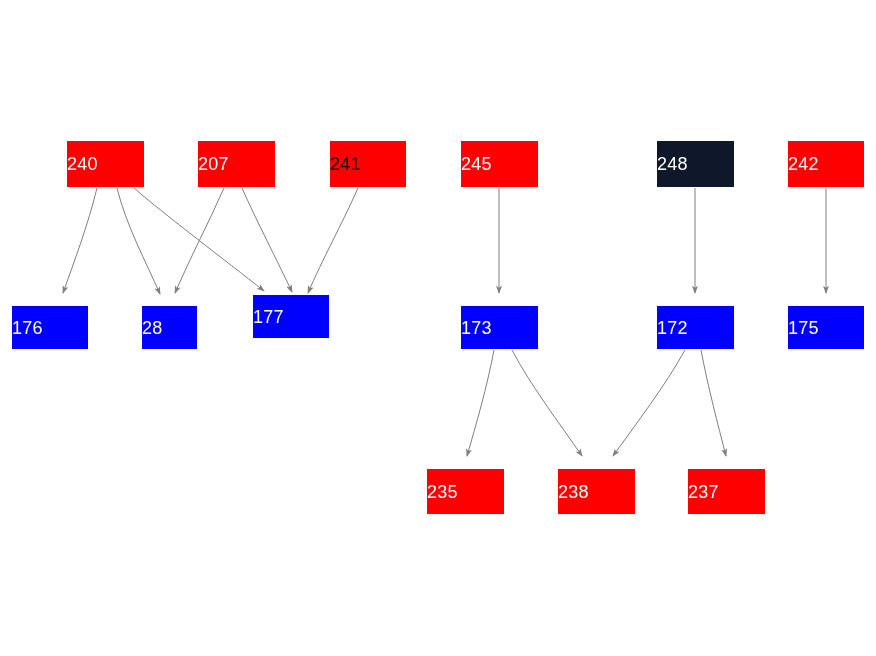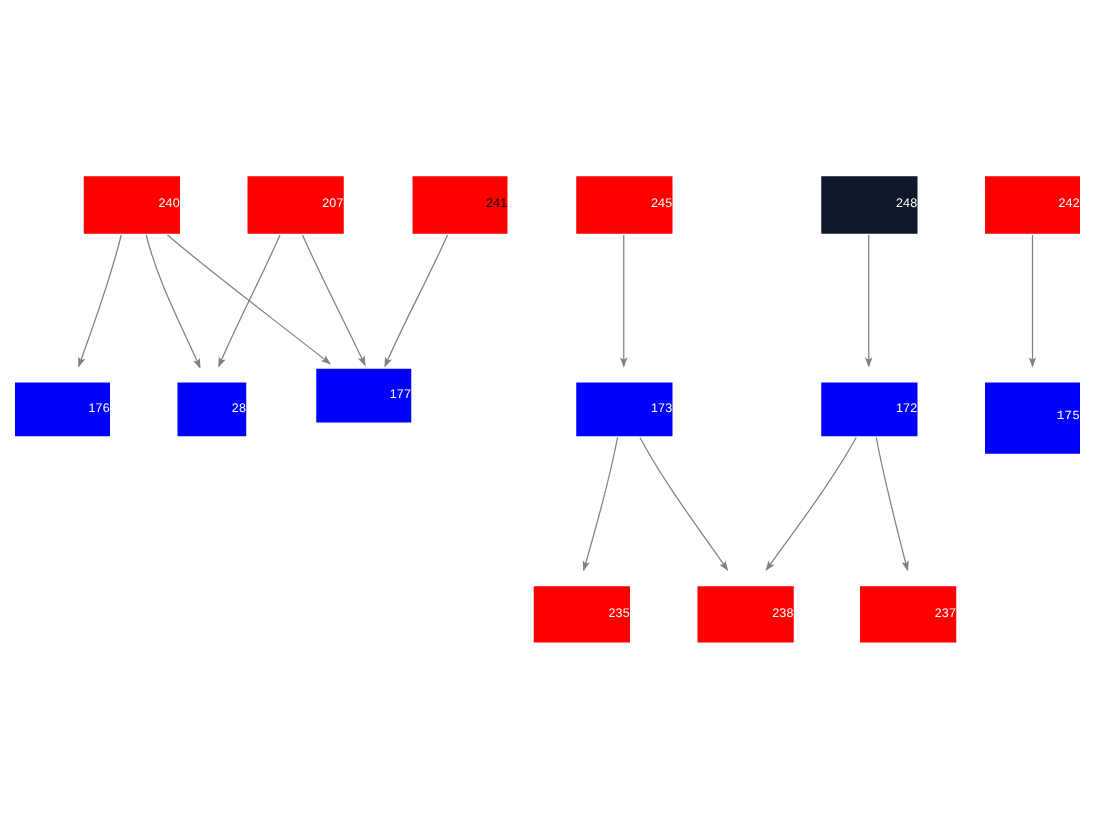--- a/index.html
+++ b/index.html
@@ -23,25 +23,25 @@
     left: 0;
     top: 0;
     width: 876px;
     height: 656px;
     pointer-events: none;
   }
   .graph-node {
     position: absolute;
     display: flex;
     align-items: center;
-    justify-content: flex-end;
+    justify-content: flex-start;
     box-sizing: border-box;
     color: #ffffff;
     font-family: "Liberation Sans", sans-serif;
-    font-size: 10px;
+    font-size: 18px;
     font-weight: 400;
     line-height: 1;
     letter-spacing: 0.2px;
     user-select: none;
     z-index: 2;
   }
   .node-red { background: #fe0000; }
   .node-blue { background: #0000fe; }
   .node-label {
     display: block;
@@ -103,21 +103,21 @@
       </div>
       <div class="graph-node node-blue" style="left: 253px; top: 295px; width: 76px; height: 43px; background: rgb(0, 0, 254); color: rgb(255, 255, 255);">
         <span class="node-label">177</span>
       </div>
       <div class="graph-node node-blue" style="left: 461px; top: 306px; width: 77px; height: 43px; background: rgb(0, 0, 254); color: rgb(255, 255, 255);">
         <span class="node-label">173</span>
       </div>
       <div class="graph-node node-blue" style="left: 657px; top: 306px; width: 77px; height: 43px; background: rgb(0, 0, 254); color: rgb(255, 255, 255);">
         <span class="node-label">172</span>
       </div>
-      <div class="graph-node node-blue" style="left: 788px; top: 306px; width: 76px; height: 57px; background: rgb(0, 0, 254); color: rgb(255, 255, 255); font-family: Liberation Mono, monospace;">
+      <div class="graph-node node-blue" style="left: 788px; top: 306px; width: 76px; height: 43px; background: rgb(0, 0, 254); color: rgb(255, 255, 255);">
         <span class="node-label">175</span>
       </div>
       <div class="graph-node node-red" style="left: 427px; top: 469px; width: 77px; height: 45px; background: rgb(254, 0, 0); color: rgb(255, 255, 255);">
         <span class="node-label">235</span>
       </div>
       <div class="graph-node node-red" style="left: 558px; top: 469px; width: 77px; height: 45px; background: rgb(254, 0, 0); color: rgb(255, 255, 255);">
         <span class="node-label">238</span>
       </div>
       <div class="graph-node node-red" style="left: 688px; top: 469px; width: 77px; height: 45px; background: rgb(254, 0, 0); color: rgb(255, 255, 255);">
         <span class="node-label">237</span>

